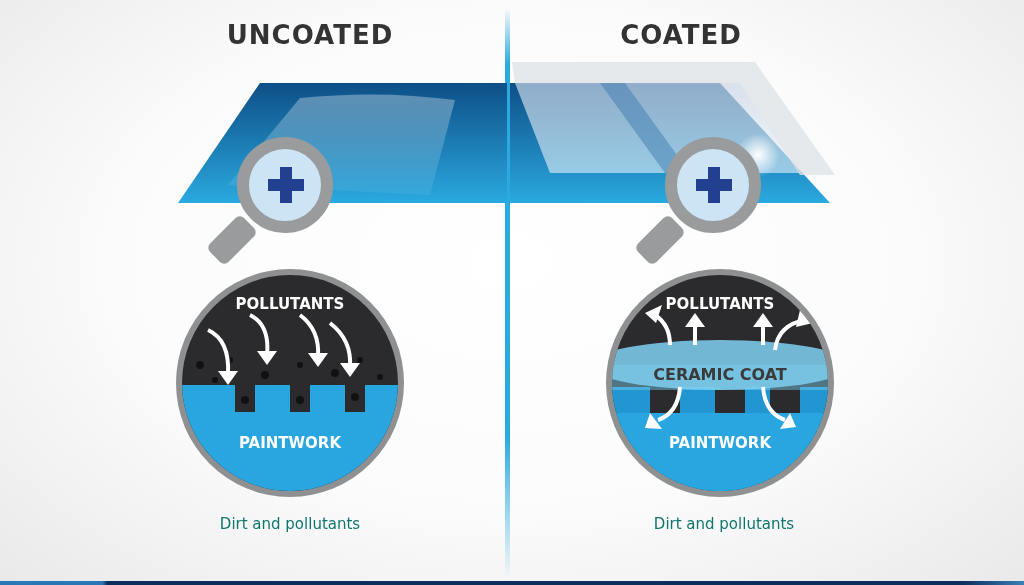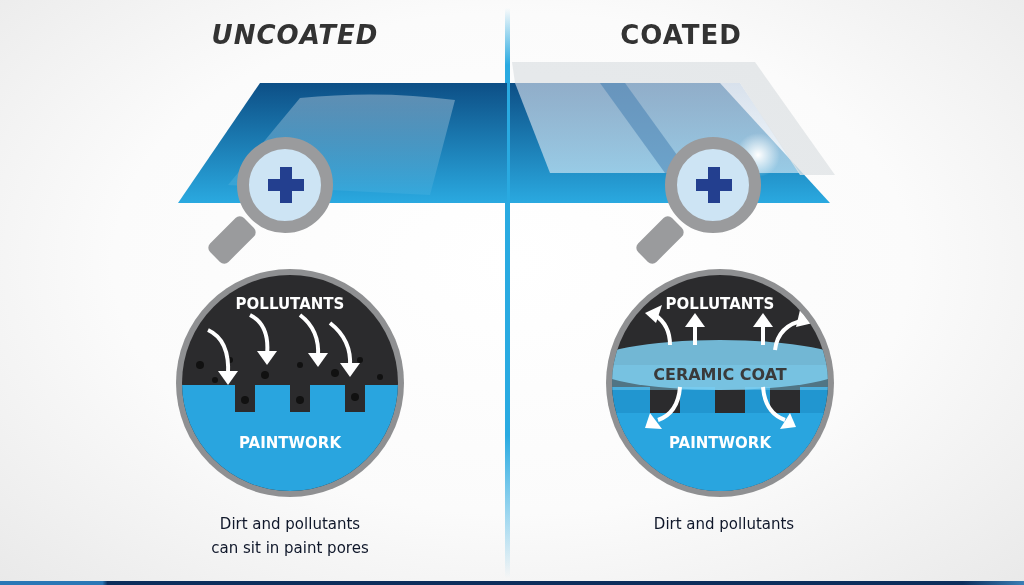--- a/index.html
+++ b/index.html
@@ -5,29 +5,29 @@
   html, body { margin:0; padding:0; }
   body { width:1024px; height:585px; overflow:hidden; position:relative;
     background: radial-gradient(ellipse at 50% 45%, #ffffff 0%, #fbfbfb 55%, #e9e9e9 100%);
     font-family: "DejaVu Sans", sans-serif; }
   .abs { position:absolute; }
   .heading { position:absolute; top:20px; font-size:26px; font-weight:bold; color:#333; letter-spacing:1px; text-align:center; width:300px; }
   .divider { position:absolute; left:505px; top:8px; width:5px; height:570px;
     background: linear-gradient(to bottom, rgba(41,170,225,0) 0%, #29aae1 10%, #29aae1 75%, rgba(41,170,225,0) 100%); }
   .bottom-bar { position:absolute; left:0; bottom:0; width:1024px; height:4px;
     background: linear-gradient(to right, #2a77b6 0%, #2a77b6 10%, #0c2e5c 10.5%, #0c2e5c 94%, #3a7fb6 100%); }
-  .caption { position:absolute; top:512px; width:300px; text-align:center; font-size:15px; line-height:24px; color:#0f172a; }
+  .caption { position:absolute; top:512px; width:300px; text-align:center; font-size:15px; line-height:24px; color:#0f766e; }
   .lens-label { font-weight:bold; fill:#fff; font-family:"DejaVu Sans", sans-serif; }
 </style>
 </head>
 <body>
 
 <div class="divider"></div>
 
-<div class="heading" style="left:145px;font-style:italic;">UNCOATED</div>
+<div class="heading" style="left:160px;">UNCOATED</div>
 <div class="heading" style="left:531px;">COATED</div>
 
 <svg class="abs" style="left:0;top:0" width="1024" height="300">
   <defs>
     <linearGradient id="band" x1="0" y1="0" x2="0" y2="1">
       <stop offset="0" stop-color="#0d4f86"></stop>
       <stop offset="1" stop-color="#2aa9e0"></stop>
     </linearGradient>
     <linearGradient id="glassL" x1="0" y1="0" x2="0" y2="1">
       <stop offset="0" stop-color="#ffffff" stop-opacity="0.55"></stop>
@@ -139,19 +139,18 @@
         <polygon points="190,148 180,164 196,162"></polygon>
     </g>
   </g>
   <text class="lens-label" x="120" y="44" text-anchor="middle" font-size="15">POLLUTANTS</text>
   <text x="120" y="115" text-anchor="middle" font-size="16" font-weight="bold" fill="#3a3a3a" font-family="DejaVu Sans, sans-serif">CERAMIC COAT</text>
   <text class="lens-label" x="120" y="183" text-anchor="middle" font-size="15">PAINTWORK</text>
 </svg>
 
 <div class="caption" style="left:140px;">
   <div>Dirt and pollutants</div>
-  <div>can sit in paint pores</div>
 </div>
 <div class="caption" style="left:574px;">
   <div>Dirt and pollutants</div>
 </div>
 
 <div class="bottom-bar"></div>
 
 </body></html>

